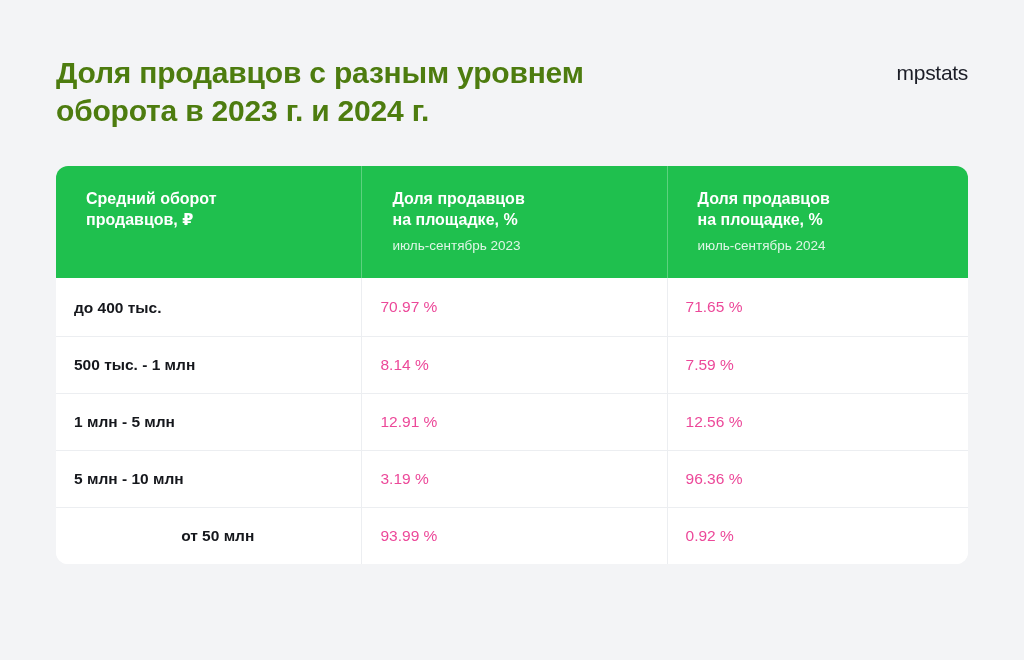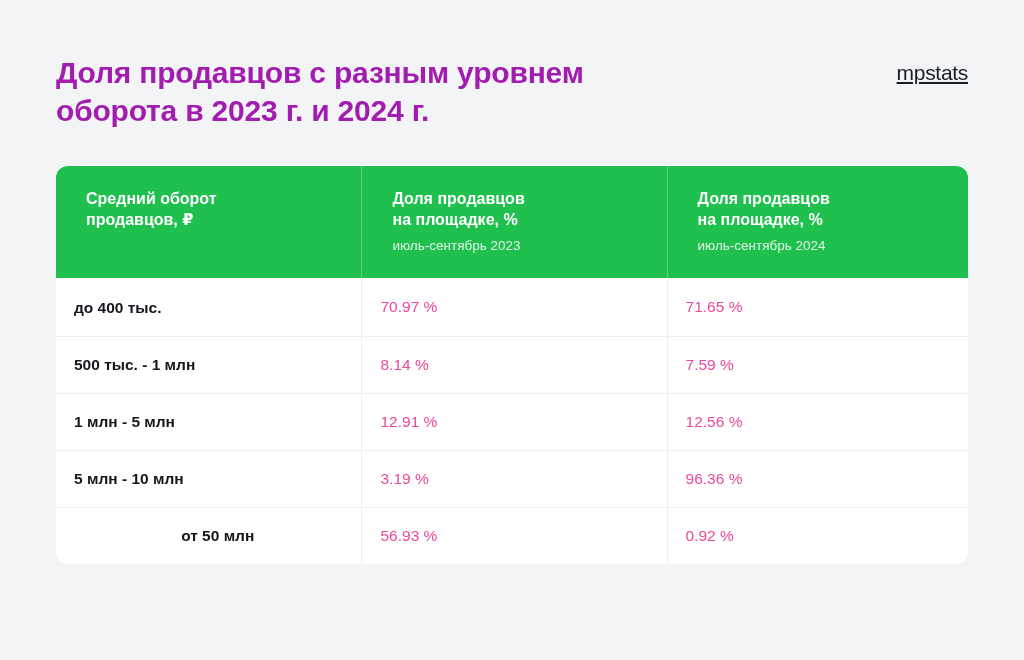--- a/index.html
+++ b/index.html
@@ -33,34 +33,33 @@
     align-items: flex-start;
     justify-content: space-between;
   }
 
   .page-title {
     margin: 0;
     font-size: 30px;
     line-height: 38px;
     font-weight: 700;
     letter-spacing: -0.2px;
-    color: #a21caf;
+    color: #4d7c0f;
     max-width: 620px;
     white-space: pre-line;
   }
 
   .brand-logo {
     font-size: 21px;
     line-height: 26px;
     font-weight: 500;
     letter-spacing: -0.3px;
     color: #1b1d26;
     padding-top: 6px;
     white-space: nowrap;
-    text-decoration: underline;
   }
 
   
   .table-wrap {
     position: absolute;
     left: 56px;
     top: 166px;
     width: 912px;
   }
 
@@ -228,21 +227,21 @@
           </td>
           <td>
             <span class="cell-value">96.36 %</span>
           </td>
         </tr>
         <tr>
           <td>
             <span class="cell-label">от 50 млн</span>
           </td>
           <td>
-            <span class="cell-value">56.93 %</span>
+            <span class="cell-value">93.99 %</span>
           </td>
           <td>
             <span class="cell-value">0.92 %</span>
           </td>
         </tr>
       </tbody>
     </table>
   </div>
 
 </div>

